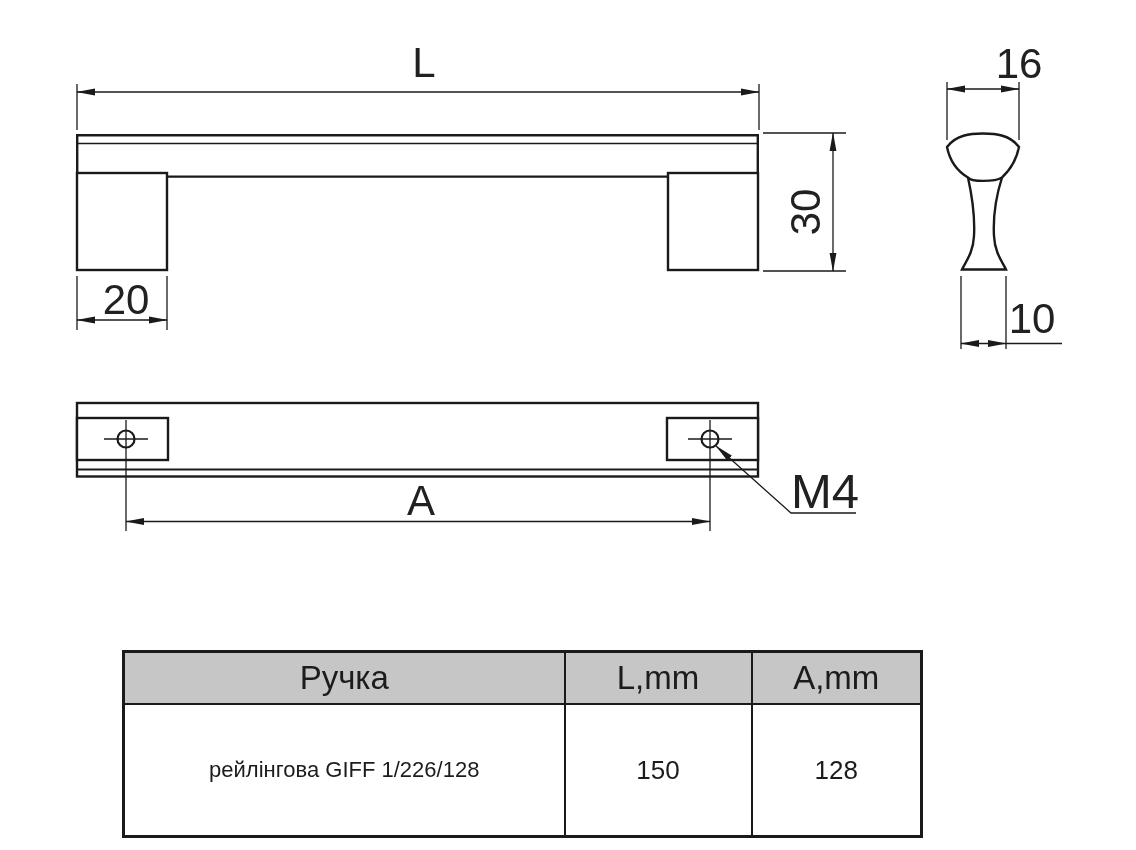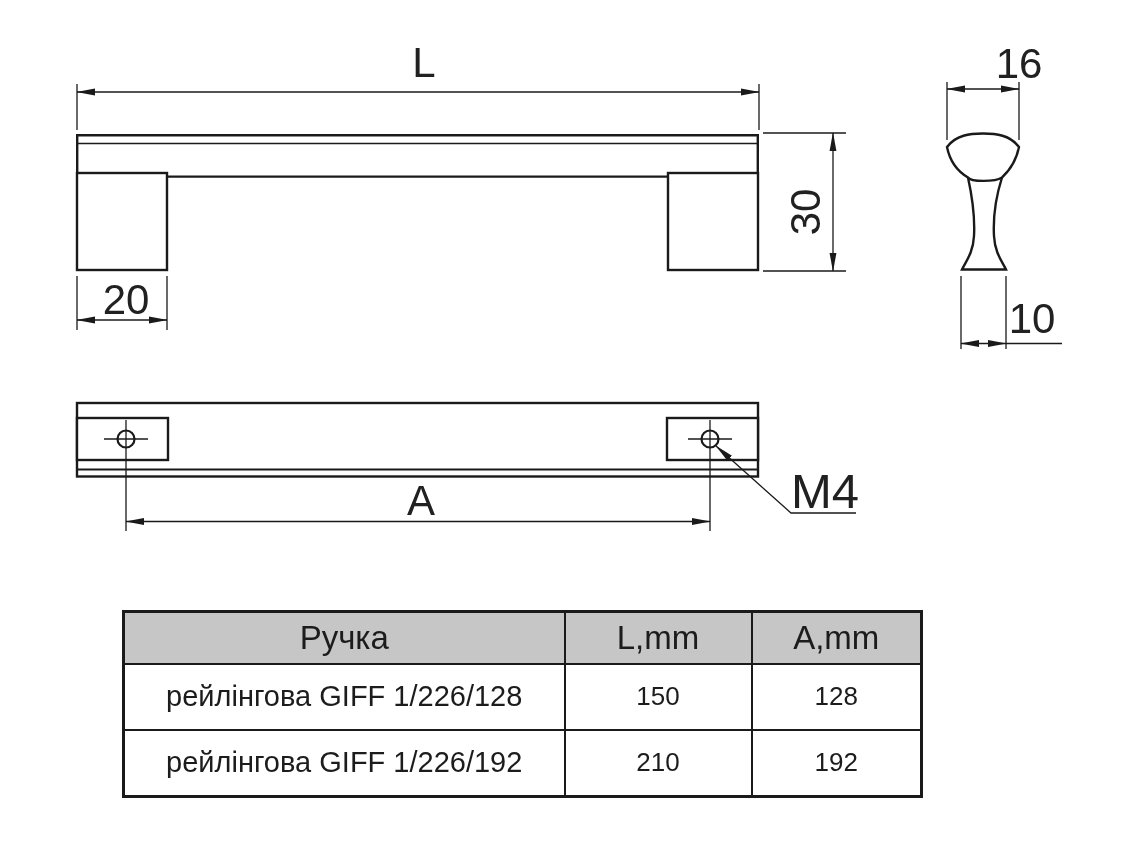--- a/index.html
+++ b/index.html
@@ -26,33 +26,34 @@
   .spec-table{
     position:absolute;
     left:122px;top:610px;
     width:798px;height:188px;
     border-collapse:collapse;
     table-layout:fixed;
     background:#ffffff;
   }
   .spec-table, .spec-table th, .spec-table td{
     border:2px solid #1a1a1a;
+    margin-top:40px;
   }
   .spec-table{border:3px solid #1a1a1a;}
   .spec-table th{
     background:#c6c6c6;
     font-weight:normal;
     font-size:33px;
     color:#1c1c1c;
     height:48px;
     text-align:center;
     vertical-align:middle;
   }
   .spec-table td{
-    font-size:29px;
+    font-size:22px;
     color:#1c1c1c;
     height:46px;
     text-align:center;
     vertical-align:middle;
   }
   .spec-table td.num{font-size:26px;}
 </style>
 </head>
 <body>
 
@@ -180,21 +181,16 @@
         <th>L,mm</th>
         <th>A,mm</th>
       </tr>
     </thead>
     <tbody>
       <tr>
         <td>рейлінгова GIFF 1/226/128</td>
         <td class="num">150</td>
         <td class="num">128</td>
       </tr>
-      <tr>
-        <td>рейлінгова GIFF 1/226/192</td>
-        <td class="num">210</td>
-        <td class="num">192</td>
-      </tr>
     </tbody>
   </table>
 
 </div>
 
 </body></html>

